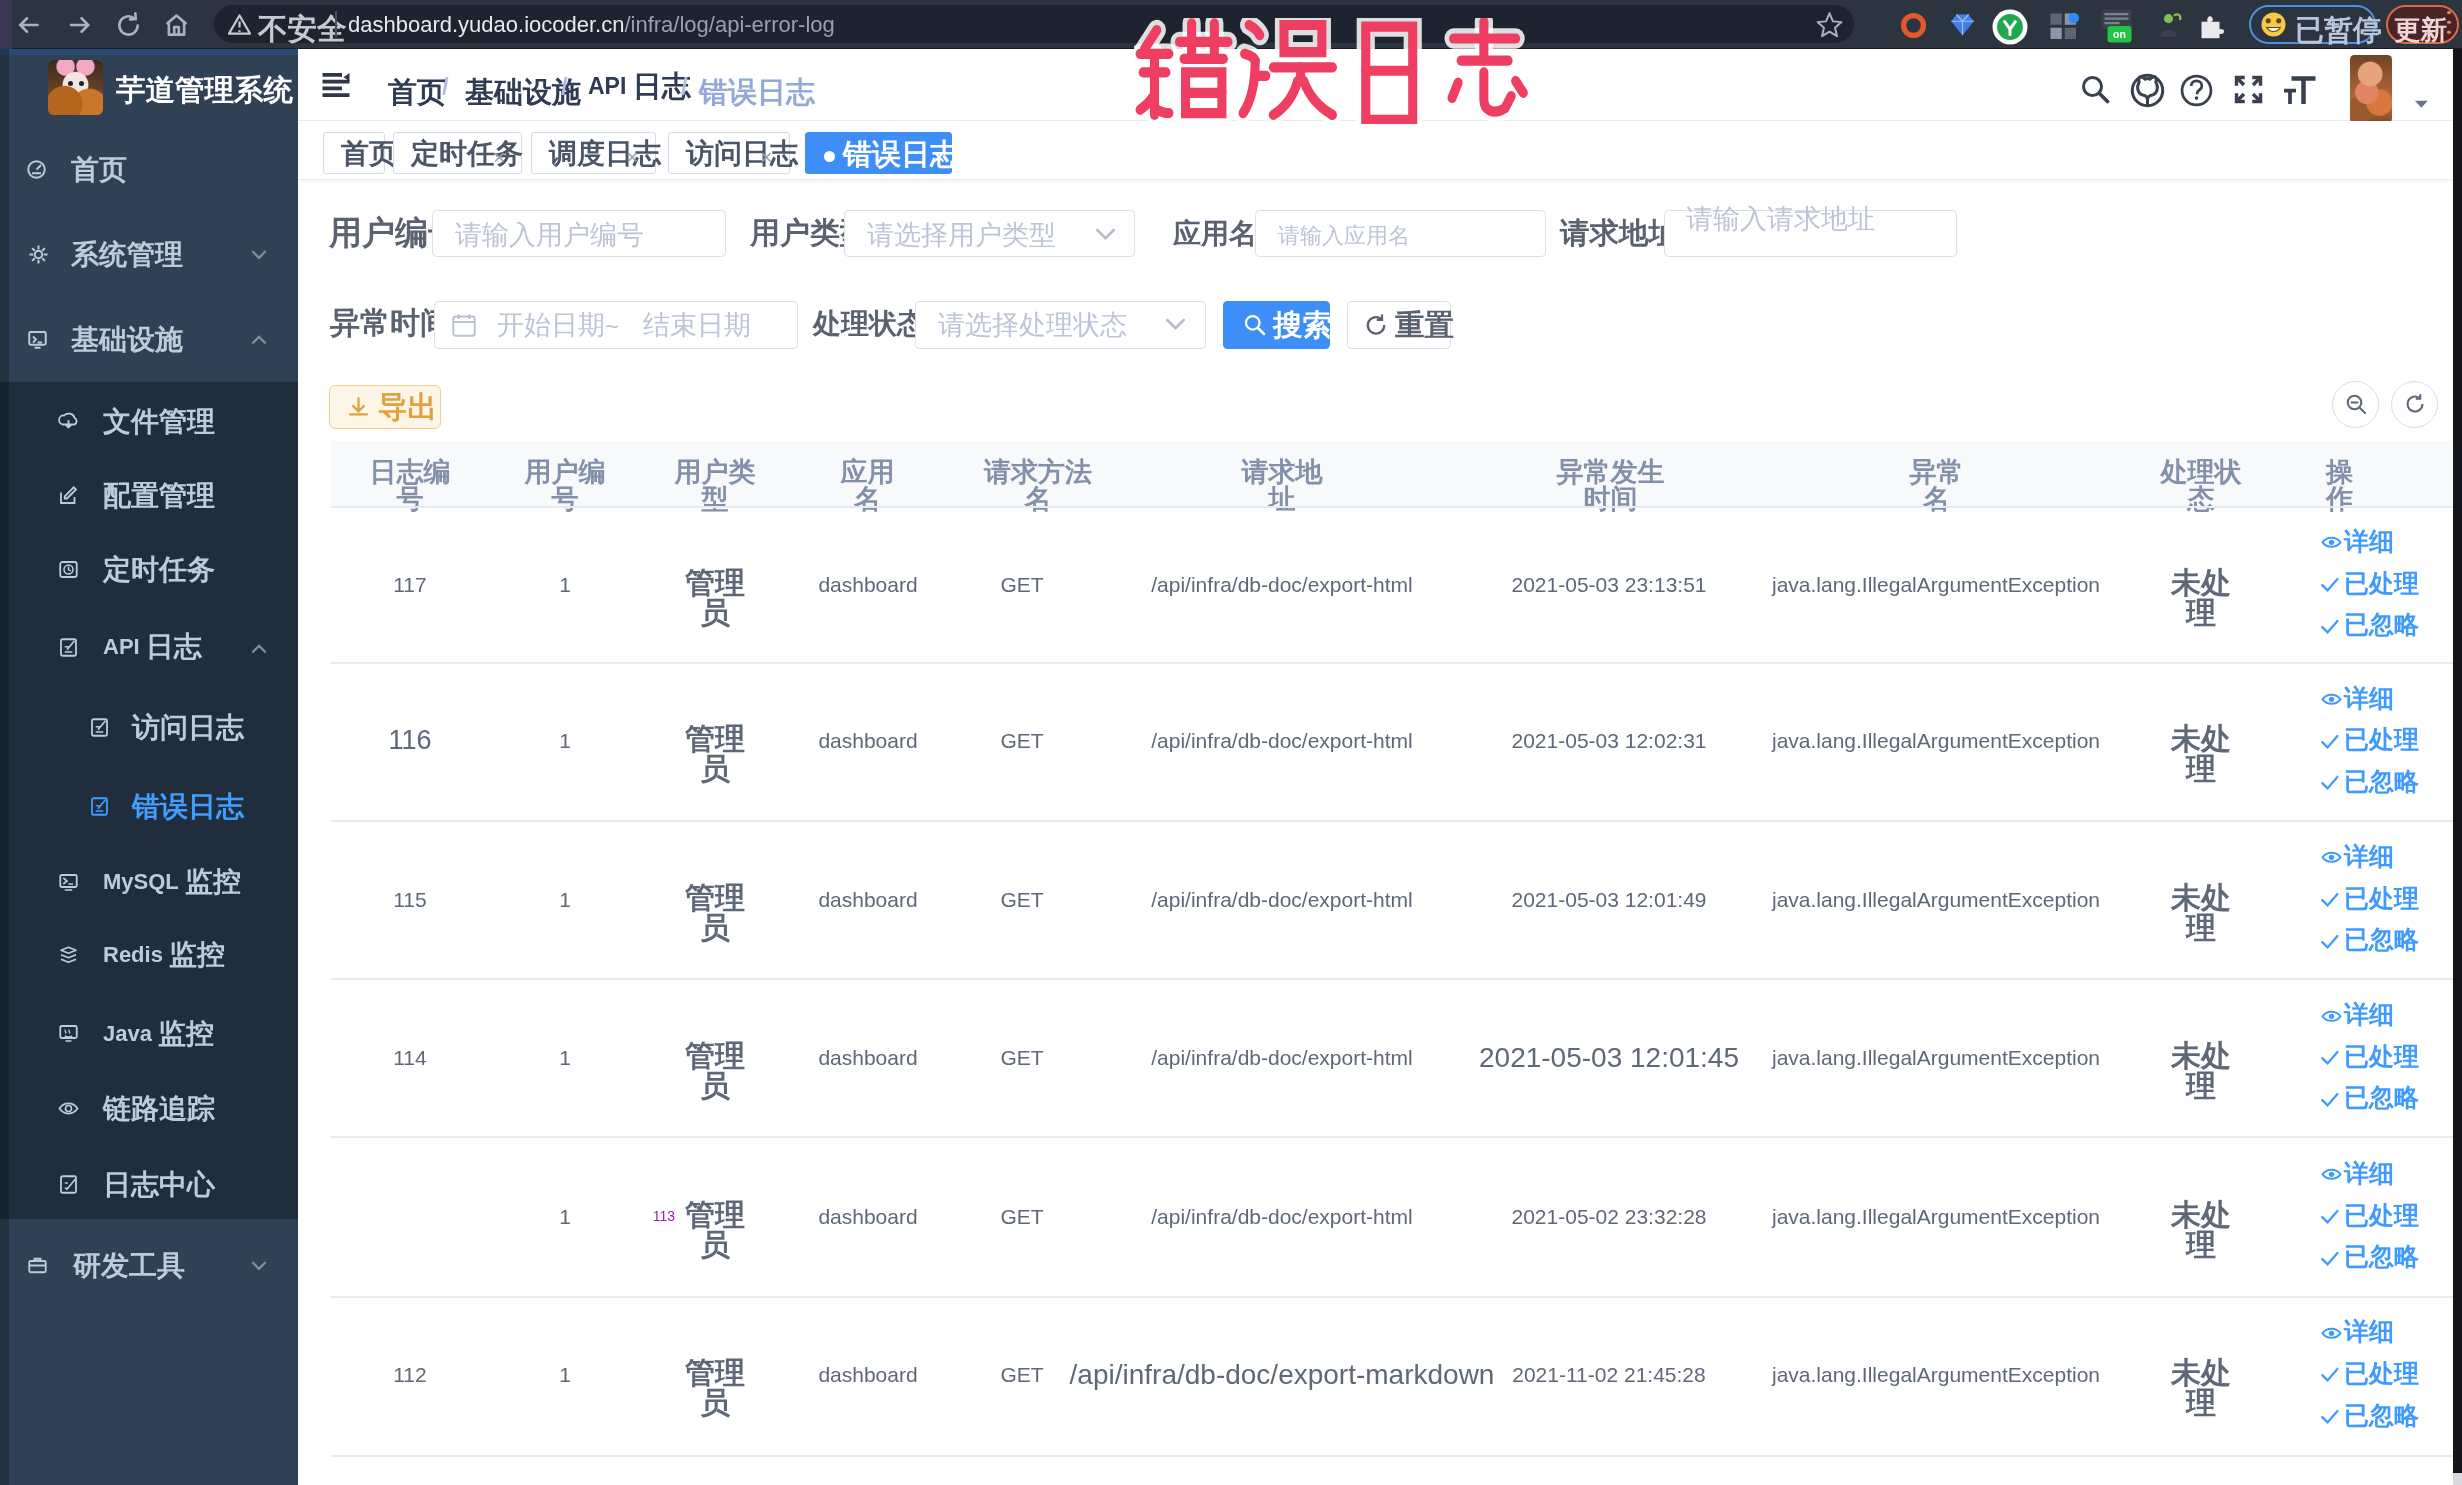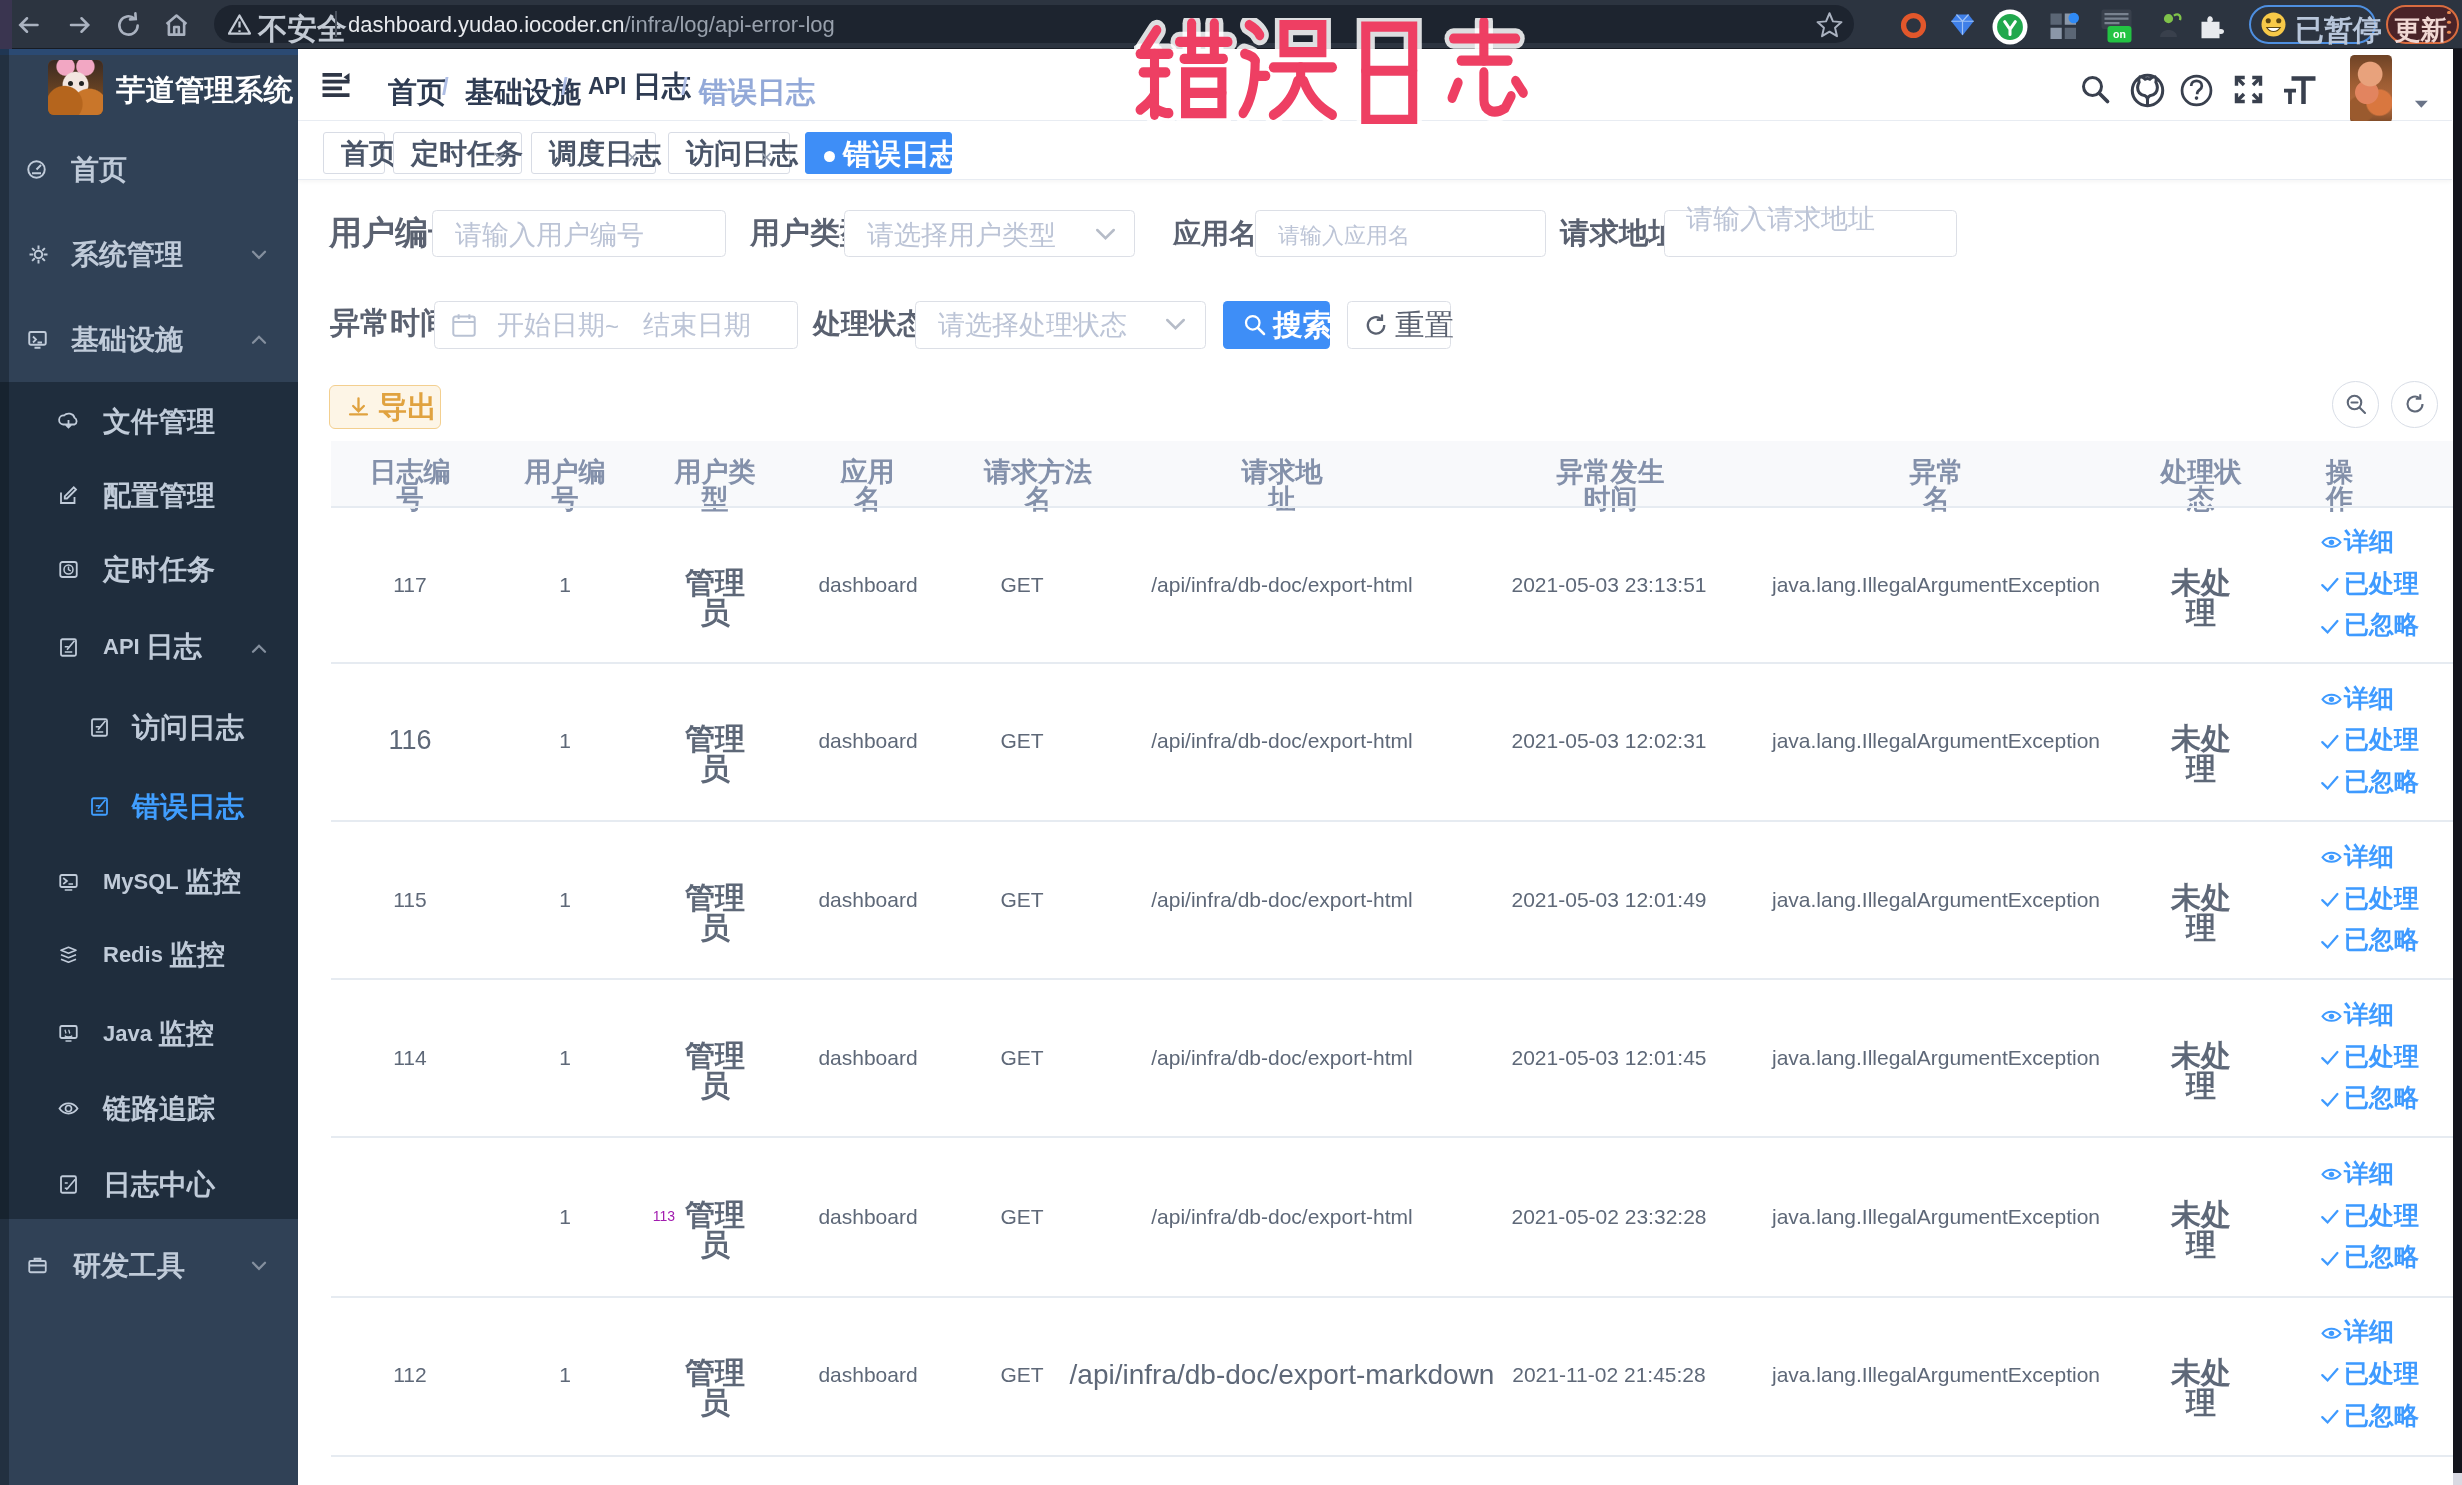--- a/index.html
+++ b/index.html
@@ -323,21 +323,21 @@
 <svg class="a" style="left:1243px;top:313px" width="24" height="24" viewBox="0 0 32 32">
  <circle cx="13" cy="13" r="9" fill="none" stroke="#fff" stroke-width="3"></circle>
  <path d="M20 20 L28 28" stroke="#fff" stroke-width="3.4" stroke-linecap="round"></path>
   </svg>
 <div class="a" style="left:1273px;top:310px;font-size:29.5px;line-height:29.5px;color:#fff;font-weight:bold">搜索</div>
 <div class="a" style="left:1347px;top:301px;width:104px;height:48px;background:#fff;border:1.5px solid #dcdfe6;border-radius:4.5px"></div>
 <svg class="a" style="left:1364px;top:313px" width="24" height="24" viewBox="0 0 32 32">
  <path d="M27 16 A11 11 0 1 1 23 8" fill="none" stroke="#5a6170" stroke-width="3"></path>
  <path d="M24 2 L24 9 L17 9" fill="none" stroke="#5a6170" stroke-width="3"></path>
   </svg>
-<div class="a" style="left:1395px;top:310px;font-size:29.5px;line-height:29.5px;color:#5a6170;font-weight:normal">重置</div>
+<div class="a" style="left:1395px;top:310px;font-size:29.5px;line-height:29.5px;color:#5a6170;font-weight:bold">重置</div>
 <div class="a" style="left:329px;top:385px;width:112px;height:44px;background:#fdf5e6;border:1.5px solid #f3cf8f;border-radius:6px"></div>
 <svg class="a" style="left:347px;top:396px" width="23" height="23" viewBox="0 0 30 30">
  <path d="M15 3 V19 M8 13 L15 20 L22 13 M4 24 H26" stroke="#e0a23f" stroke-width="3" fill="none" stroke-linecap="round"></path>
   </svg>
 <div class="a" style="left:378px;top:392px;font-size:29.5px;line-height:29.5px;color:#e0a23f;font-weight:bold">导出</div>
 <div class="a" style="left:2332px;top:381px;width:47px;height:47px;border:1.5px solid #d8dde6;border-radius:50%;background:#fff"></div>
 <svg class="a" style="left:2344px;top:392px" width="24" height="24" viewBox="0 0 32 32">
  <circle cx="14" cy="14" r="9" fill="none" stroke="#5f6878" stroke-width="2.8"></circle>
  <path d="M21 21 L28 28 M10 14 H18" stroke="#5f6878" stroke-width="2.8" stroke-linecap="round"></path>
   </svg>
@@ -429,21 +429,21 @@
 <svg class="a" style="left:2320px;top:933px" width="19.7" height="16.7" viewBox="0 0 26 22">
     <path d="M3 12 L10 19 L23 4" fill="none" stroke="#3e9aff" stroke-width="3" stroke-linecap="round"></path>
   </svg>
 <div class="a" style="left:2344px;top:927px;font-size:25px;line-height:25px;color:#3e9aff;font-weight:bold">已忽略</div>
 <div class="a" style="left:410px;top:1047px;width:530px;margin-left:-265px;font-size:21px;line-height:21px;color:#5e6878;text-align:center">114</div>
 <div class="a" style="left:565px;top:1047px;width:530px;margin-left:-265px;font-size:21px;line-height:21px;color:#5e6878;text-align:center">1</div>
 <div class="a" style="left:678px;top:1041px;width:74px;font-size:30px;line-height:30px;color:#5e6878;text-align:center;font-weight:bold">管理员</div>
 <div class="a" style="left:868px;top:1047px;width:530px;margin-left:-265px;font-size:21px;line-height:21px;color:#5e6878;text-align:center">dashboard</div>
 <div class="a" style="left:1022px;top:1047px;width:530px;margin-left:-265px;font-size:21px;line-height:21px;color:#5e6878;text-align:center">GET</div>
 <div class="a" style="left:1282px;top:1047px;width:530px;margin-left:-265px;font-size:21px;line-height:21px;color:#5e6878;text-align:center">/api/infra/db-doc/export-html</div>
-<div class="a" style="left:1609px;top:1047px;width:530px;margin-left:-265px;font-size:21px;line-height:21px;color:#5e6878;text-align:center">2021-05-03 12:01:45</div>
+<div class="a" style="left:1609px;top:1047px;width:530px;margin-left:-265px;font-size:28px;line-height:21px;color:#5e6878;text-align:center">2021-05-03 12:01:45</div>
 <div class="a" style="left:1936px;top:1047px;width:530px;margin-left:-265px;font-size:21px;line-height:21px;color:#5e6878;text-align:center">java.lang.IllegalArgumentException</div>
 <div class="a" style="left:2164px;top:1041px;width:74px;font-size:30px;line-height:30px;color:#5e6878;text-align:center;font-weight:bold">未处理</div>
 <svg class="a" style="left:2321px;top:1008px" width="21" height="16.7" viewBox="0 0 28 22">
     <path d="M2 11 C8 3 20 3 26 11 C20 19 8 19 2 11 Z" fill="none" stroke="#3e9aff" stroke-width="2.6"></path>
     <circle cx="14" cy="11" r="3.6" fill="#3e9aff"></circle>
   </svg>
 <div class="a" style="left:2344px;top:1002px;font-size:25px;line-height:25px;color:#3e9aff;font-weight:bold">详细</div>
 <svg class="a" style="left:2320px;top:1049px" width="19.7" height="16.7" viewBox="0 0 26 22">
     <path d="M3 12 L10 19 L23 4" fill="none" stroke="#3e9aff" stroke-width="3" stroke-linecap="round"></path>
   </svg>

